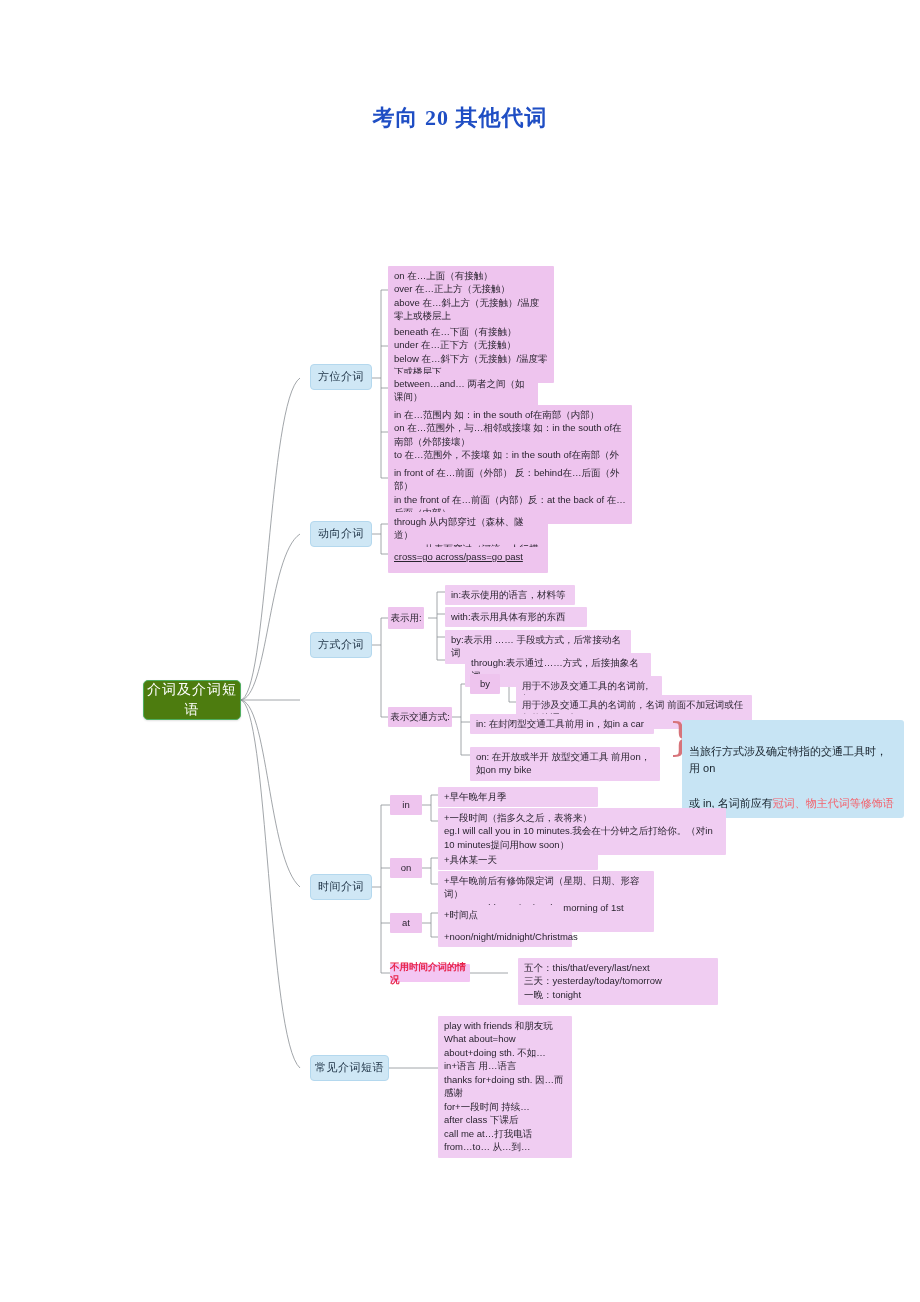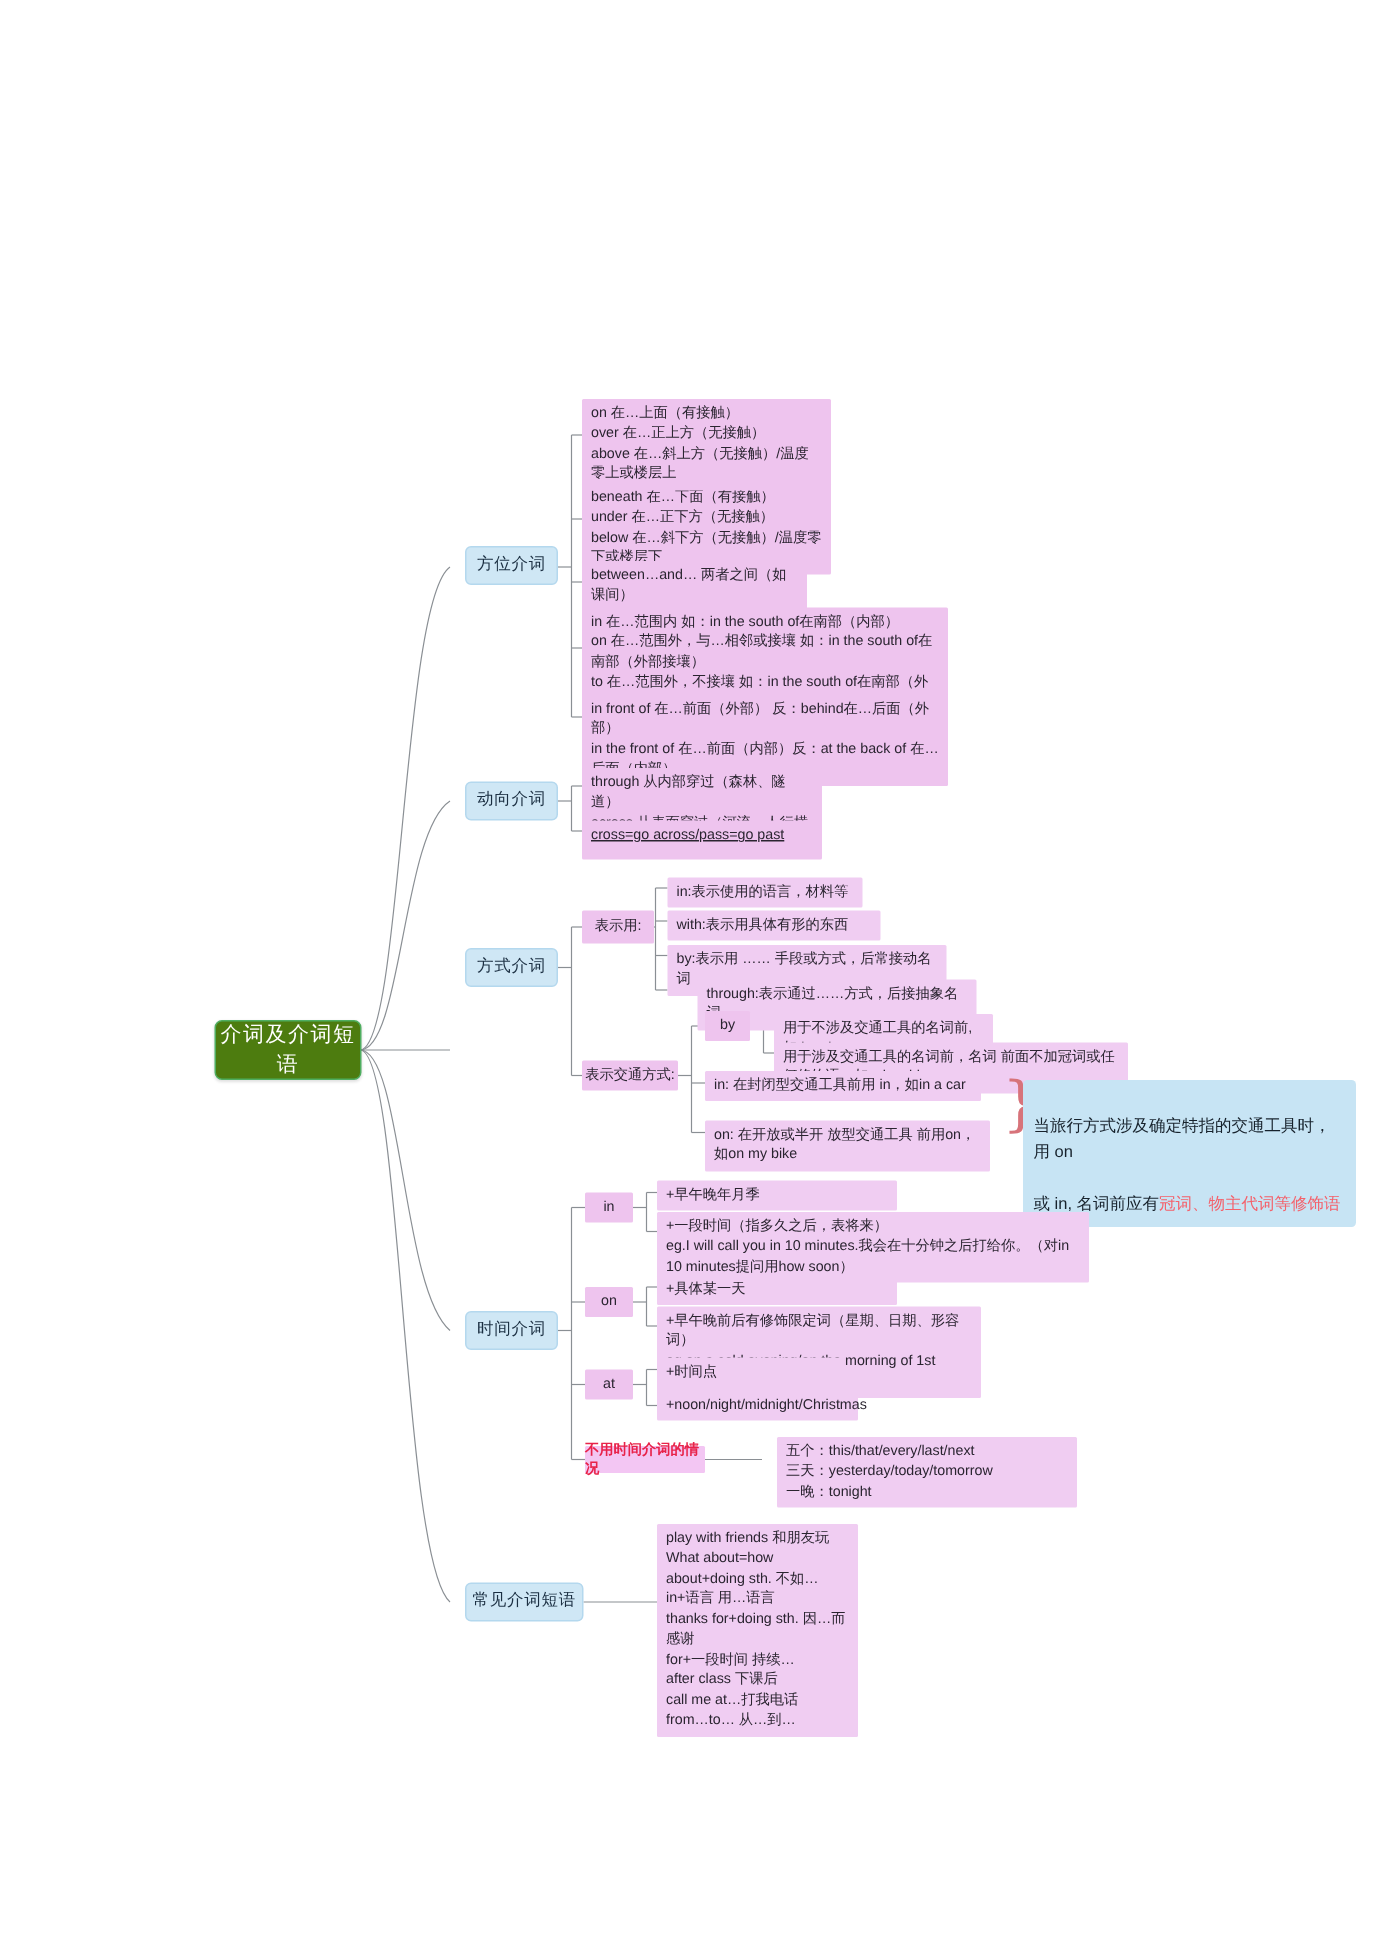--- a/index.html
+++ b/index.html
@@ -103,20 +103,21 @@
   .brace{
     position:absolute;color:#d7737a;font-size:40px;line-height:1;
     font-family:"DejaVu Serif","Liberation Serif",serif;
   }
 </style>
 </head>
 <body>
 
 <div class="page">
 
+  <div id="title">考向 20  其他代词</div>
 
 
   <div id="map">
 
     <svg id="wires" viewBox="0 0 920 1302" width="920" height="1302">
       <g fill="none" stroke="#8a8f94" stroke-width="0.8">
 
         <path d="M240,700 C268,700 268,400 300,378"></path>
         <path d="M240,700 C268,700 268,555 300,534"></path>
         <path d="M240,700 L300,700"></path>
@@ -206,21 +207,21 @@
 in the front of 在…前面（内部）反：at the back of 在…后面（内部）</div>
 
     <div class="node n-blue" style="left:310px;top:521px;width:62px;height:26px;">动向介词</div>
 
     <div class="node n-pink" style="left:388px;top:512px;width:160px;">through 从内部穿过（森林、隧道）
 across 从表面穿过（河流、人行横道）</div>
     <div class="node n-pink" style="left:388px;top:547px;width:160px;text-decoration:underline;">cross=go across/pass=go past</div>
 
     <div class="node n-blue" style="left:310px;top:632px;width:62px;height:26px;">方式介词</div>
 
-    <div class="node n-pink-c" style="left:388px;top:607px;width:48px;height:22px;">表示用:</div>
+    <div class="node n-pink-c" style="left:388px;top:607px;width:36px;height:22px;">表示用:</div>
 
     <div class="node n-pink-lite" style="left:445px;top:585px;width:130px;">in:表示使用的语言，材料等</div>
     <div class="node n-pink-lite" style="left:445px;top:607px;width:142px;">with:表示用具体有形的东西</div>
     <div class="node n-pink-lite" style="left:445px;top:630px;width:186px;">by:表示用 …… 手段或方式，后常接动名词</div>
     <div class="node n-pink-lite" style="left:465px;top:653px;width:186px;">through:表示通过……方式，后接抽象名词</div>
 
     <div class="node n-pink-c" style="left:388px;top:707px;width:64px;height:20px;">表示交通方式:</div>
 
     <div class="node n-pink-c" style="left:470px;top:674px;width:30px;height:20px;">by</div>
 

